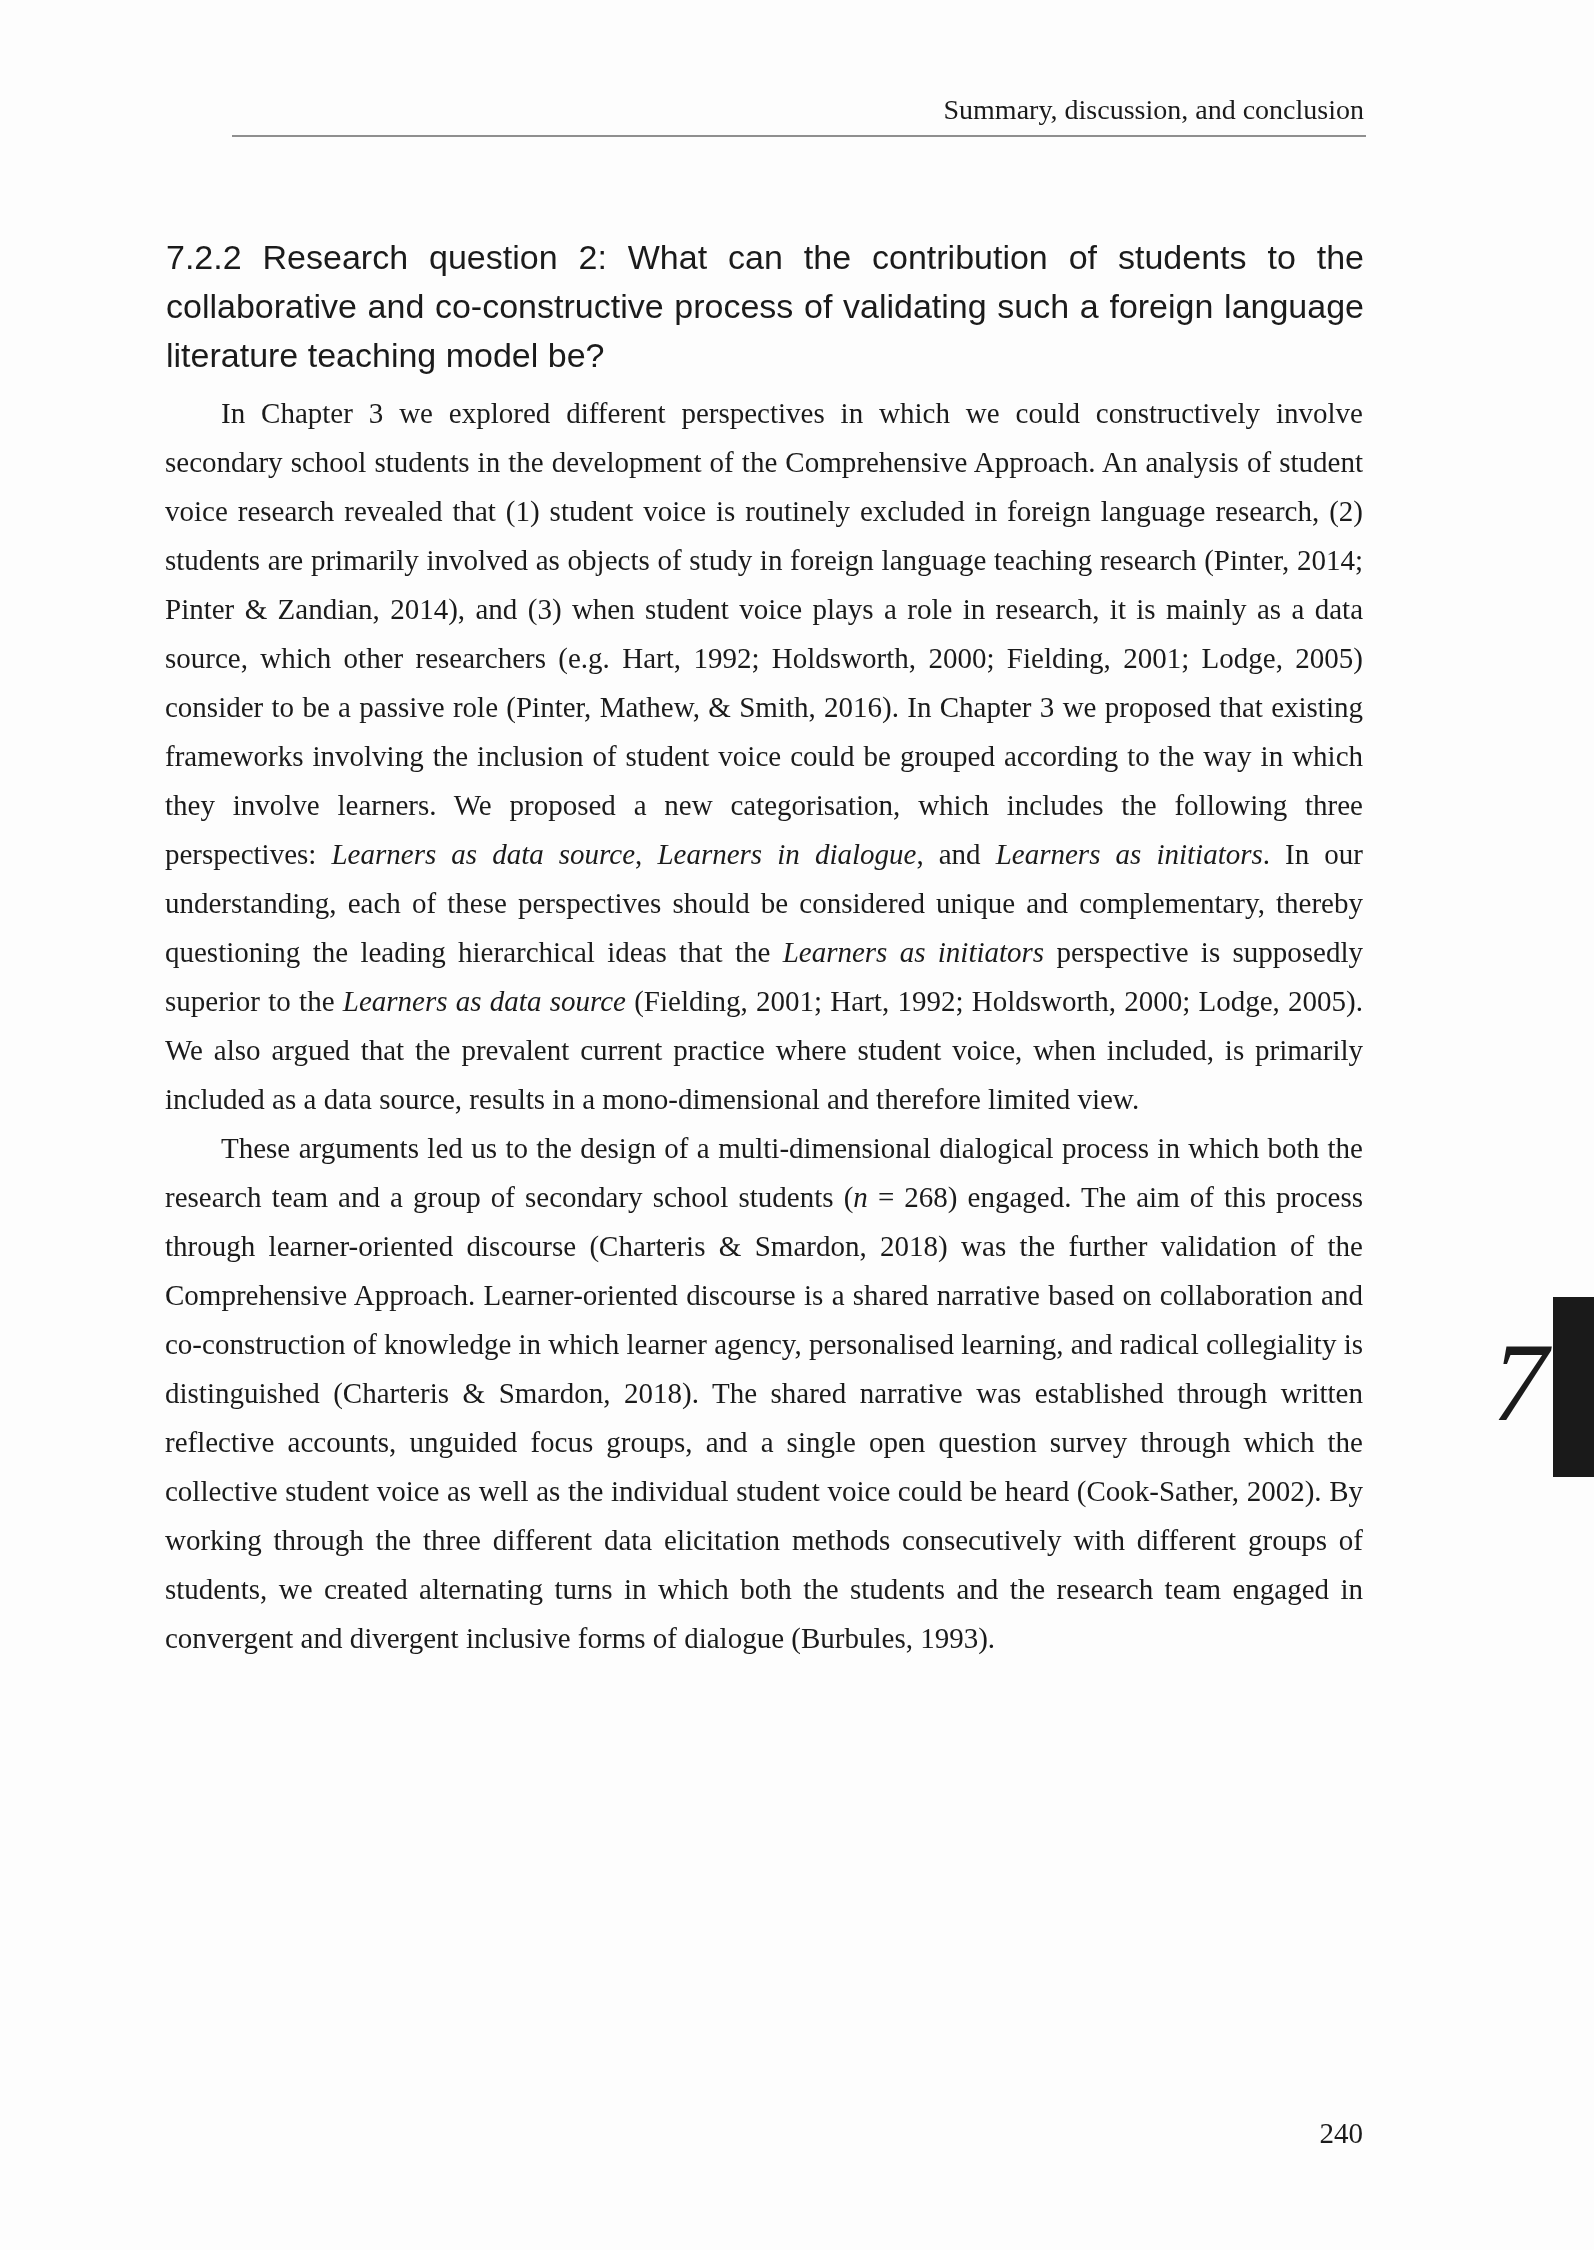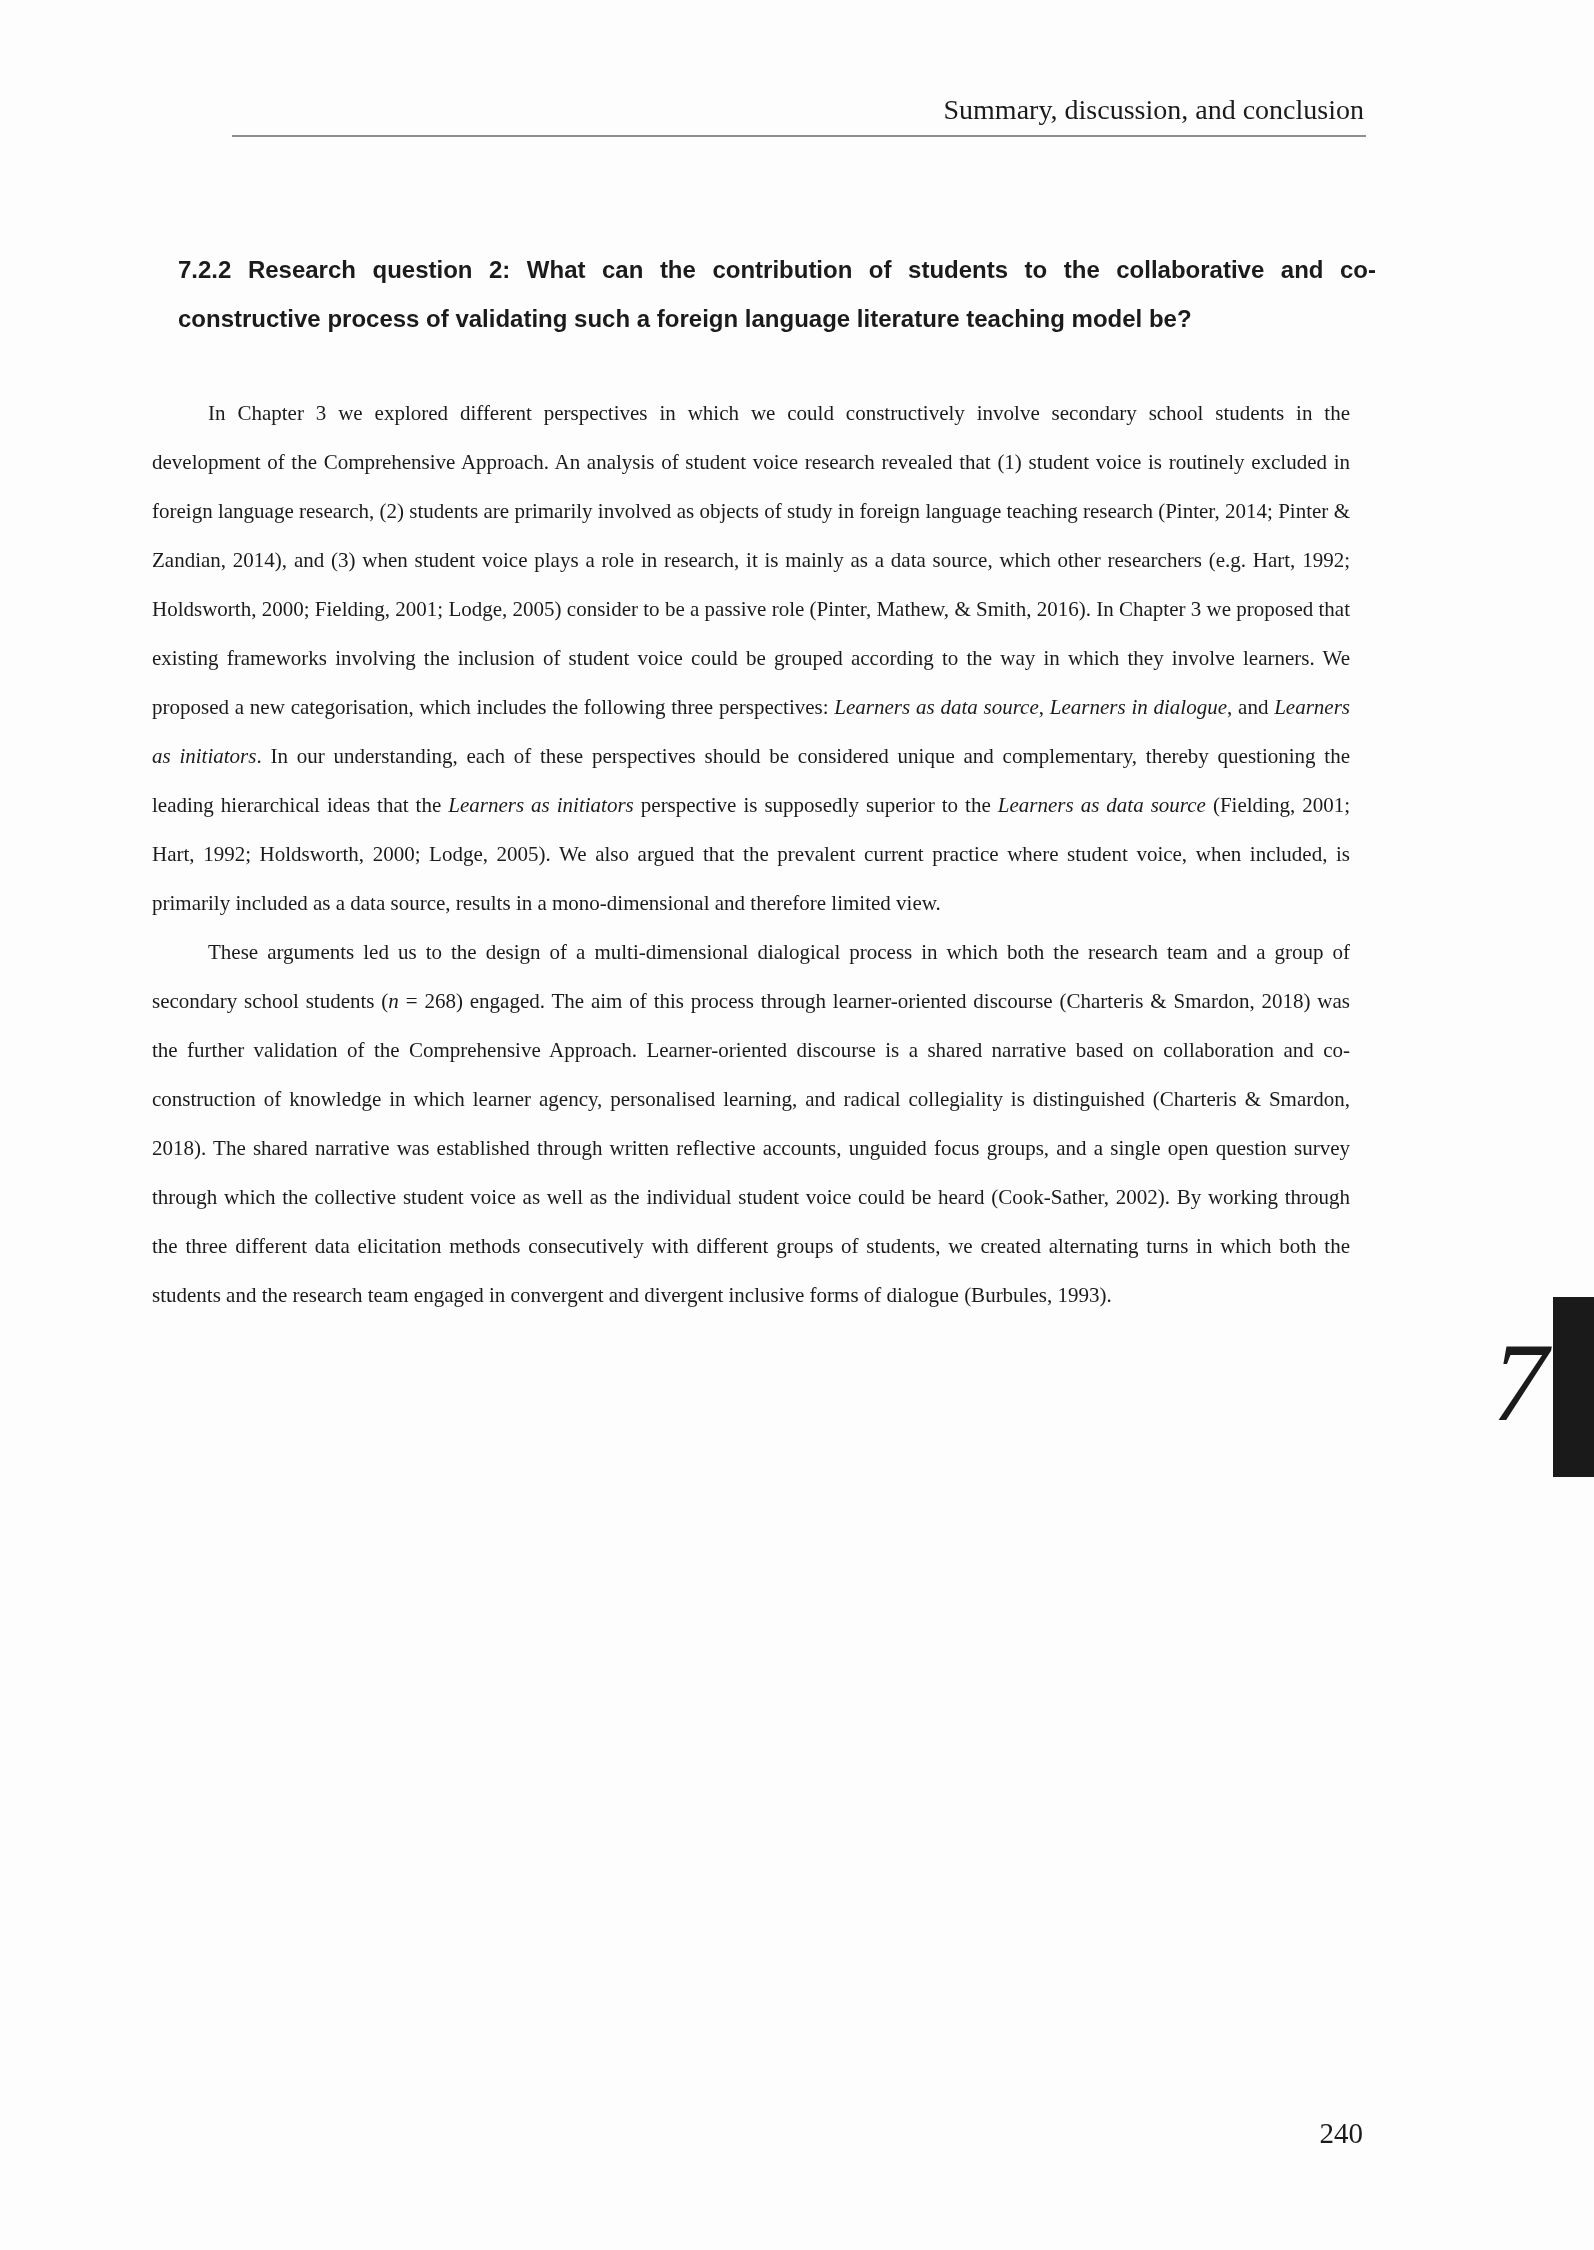--- a/index.html
+++ b/index.html
@@ -35,37 +35,37 @@
     height: 2px;
     background: var(--c-rule, #8f8f8f);
   }
 
   
   .section-heading {
     position: absolute;
     top: 233px;
     left: 166px;
     width: 1198px;
-    margin: 12px;
+    margin: 0;
     font-family: "Liberation Sans", sans-serif;
-    font-weight: 700;
-    font-size: 24px;
+    font-weight: 400;
+    font-size: 34px;
     line-height: 49px;
     text-align: justify;
     color: var(--c-text, #1b1b1b);
   }
 
   
   .body-text {
     position: absolute;
     top: 389px;
-    left: 152px;
+    left: 165px;
     width: 1198px;
     font-family: "Liberation Serif", serif;
-    font-size: 21px;
+    font-size: 29px;
     line-height: 49px;
     text-align: justify;
     color: var(--c-text, #1b1b1b);
   }
   .body-text p.para {
     margin: 0;
     padding: 0;
     text-indent: 56px;
   }
   .body-text i {

